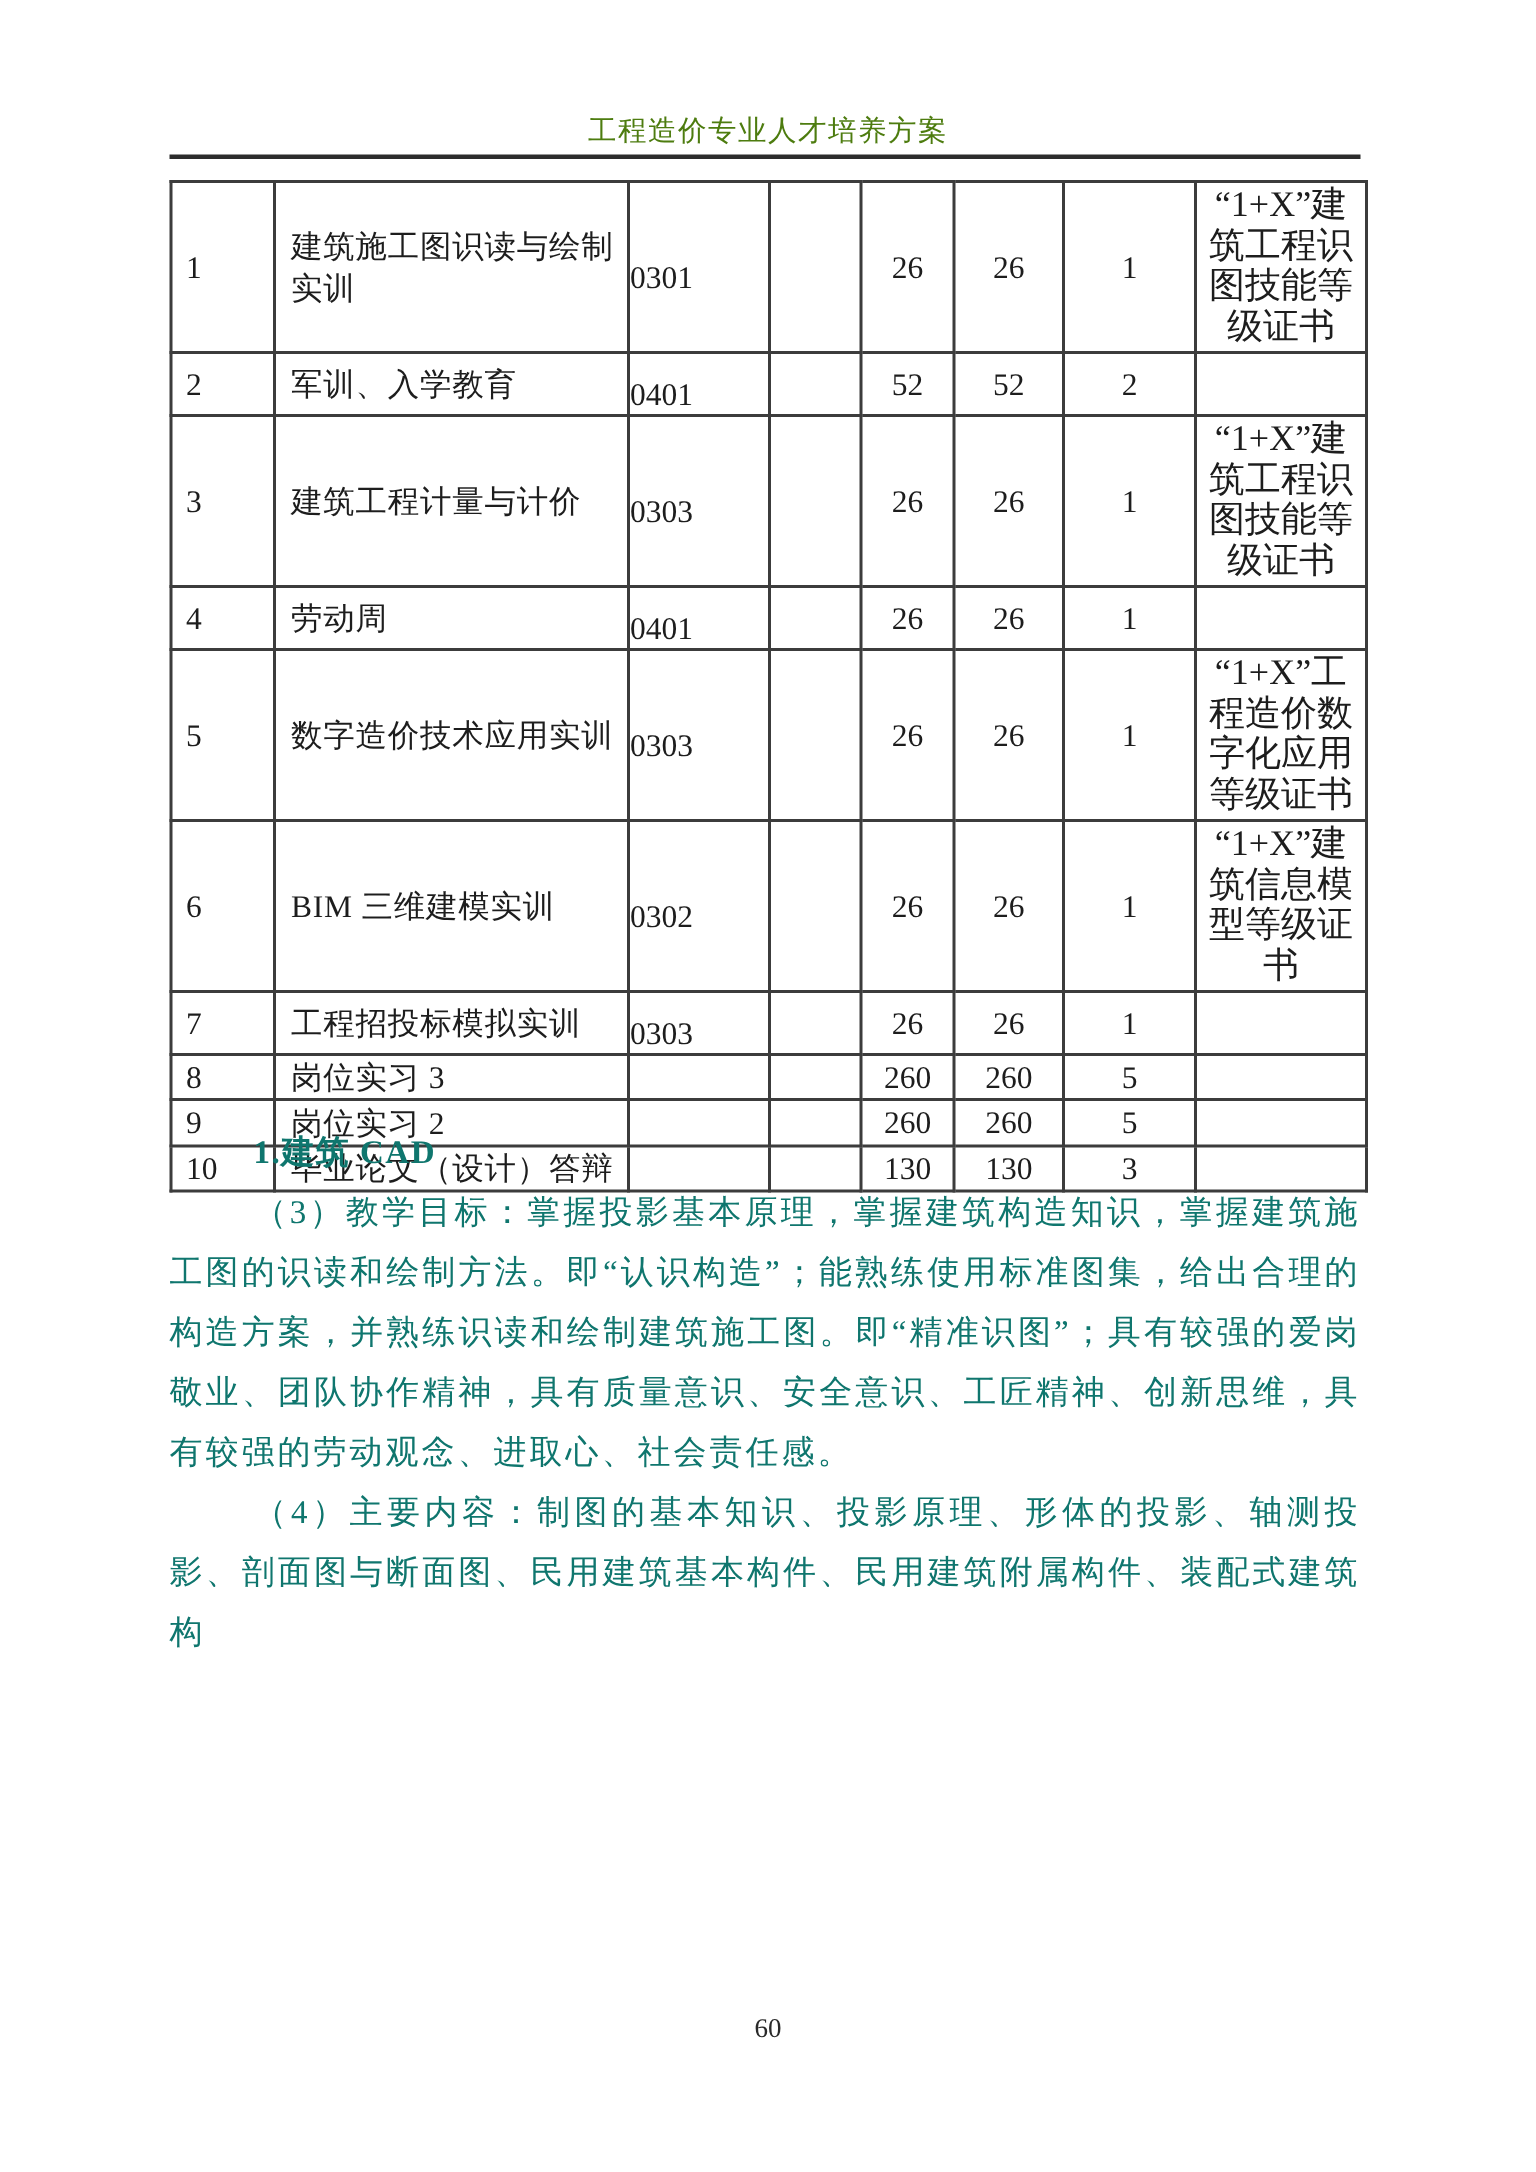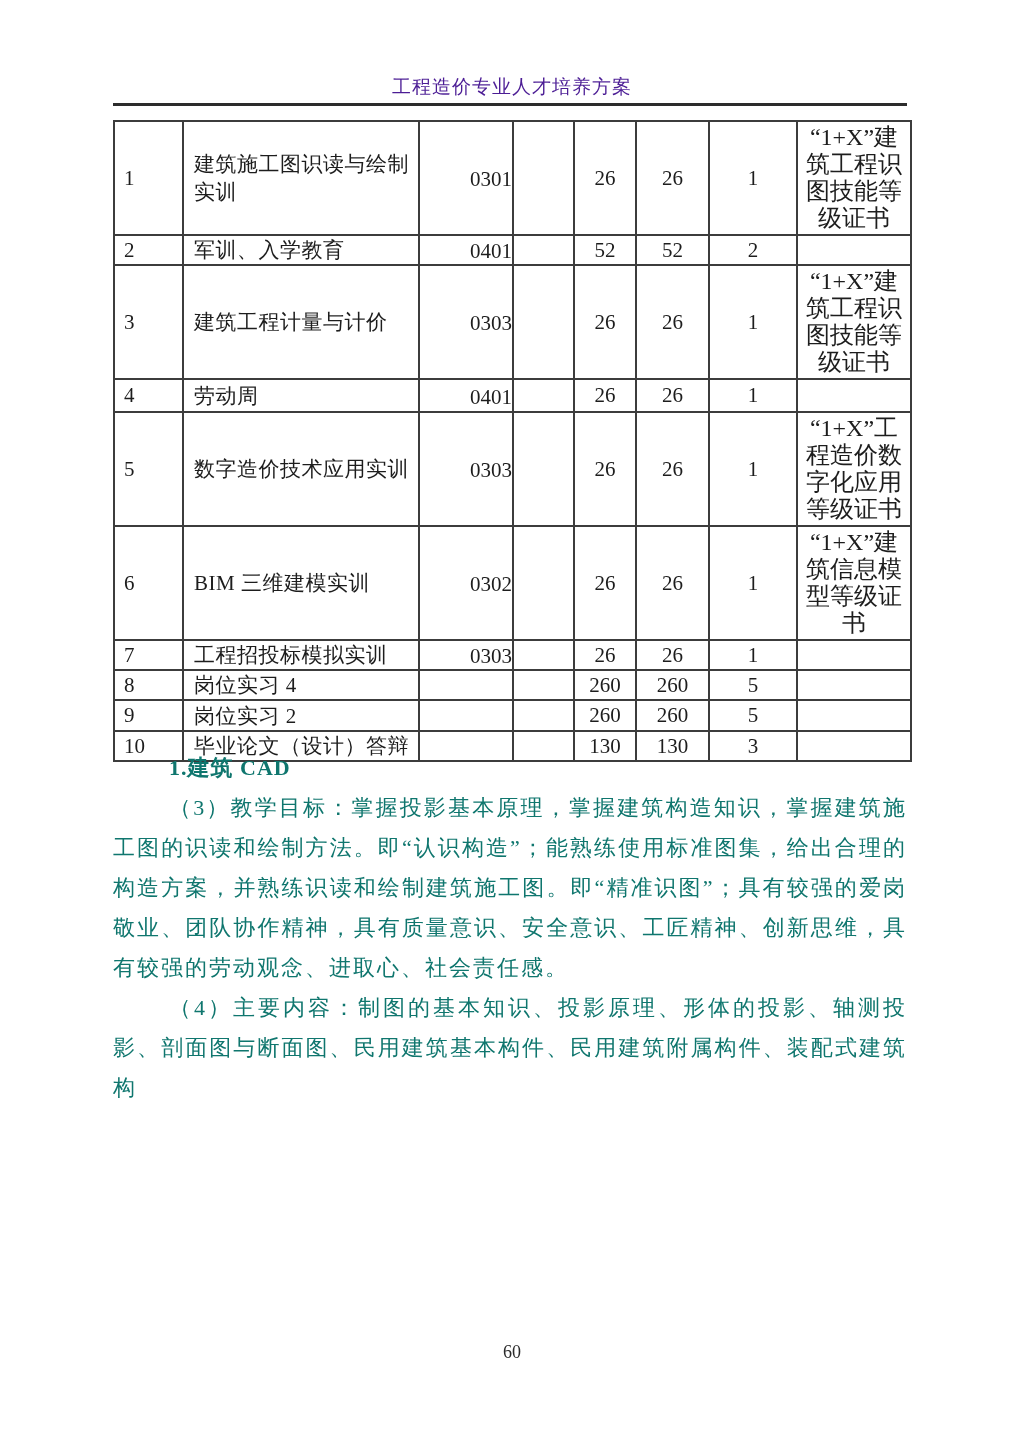--- a/index.html
+++ b/index.html
@@ -7,39 +7,39 @@
   .page {
     position:relative;
     width:1024px; height:1448px;
     background:#ffffff;
     font-family:"Liberation Serif","DejaVu Serif",serif;
     color:#1f1f1f;
     overflow:hidden;
   }
   .header-title {
     position:absolute; top:74px; left:0; width:100%;
-    text-align:center; font-size:19px; letter-spacing:1px; color:#4c1d95;
+    text-align:center; font-size:19px; letter-spacing:1px; color:#4d7c0f;
   }
   .header-rule {
     position:absolute; top:103px; left:113px; width:794px; height:3px;
     background:#2c2c2c;
   }
   table.courses {
     position:absolute; top:120px; left:113px;
     width:797px; border-collapse:collapse; table-layout:fixed;
     font-size:21px; color:#1d1d1d;
   }
   table.courses td {
     border:2px solid #3c3c3c;
     vertical-align:middle;
     overflow:hidden;
   }
   td.c-no     { text-align:left; padding-left:9px; }
   td.c-course { text-align:left; padding-left:10px; letter-spacing:0.5px; line-height:28px;margin-left:48px; }
-  td.c-code   { text-align:right; vertical-align:top; padding-top:3px; }
+  td.c-code   { text-align:left; vertical-align:top; padding-top:15px; }
   td.c-empty  { }
   td.c-num    { text-align:center;margin-top:20px; }
   td.c-cert   {
     text-align:center; font-size:24px; line-height:27px;
     white-space:pre-line; padding:2px 4px;
   }
   tr.rh113{height:113px} tr.rh30{height:30px} tr.rh106{height:106px}
   tr.rh33{height:33px}  tr.rh105{height:105px} tr.rh112{height:112px}
   tr.rh29{height:29px}  tr.rh31{height:31px}  tr.rh28{height:28px}
   .body-text {
@@ -157,21 +157,21 @@
         <td class="c-course">工程招投标模拟实训</td>
         <td class="c-code">0303</td>
         <td class="c-empty"></td>
         <td class="c-num">26</td>
         <td class="c-num">26</td>
         <td class="c-num">1</td>
         <td class="c-cert"></td>
       </tr>
       <tr class="rh30">
         <td class="c-no">8</td>
-        <td class="c-course">岗位实习 4</td>
+        <td class="c-course">岗位实习 3</td>
         <td class="c-code"></td>
         <td class="c-empty"></td>
         <td class="c-num">260</td>
         <td class="c-num">260</td>
         <td class="c-num">5</td>
         <td class="c-cert"></td>
       </tr>
       <tr class="rh31">
         <td class="c-no">9</td>
         <td class="c-course">岗位实习 2</td>

